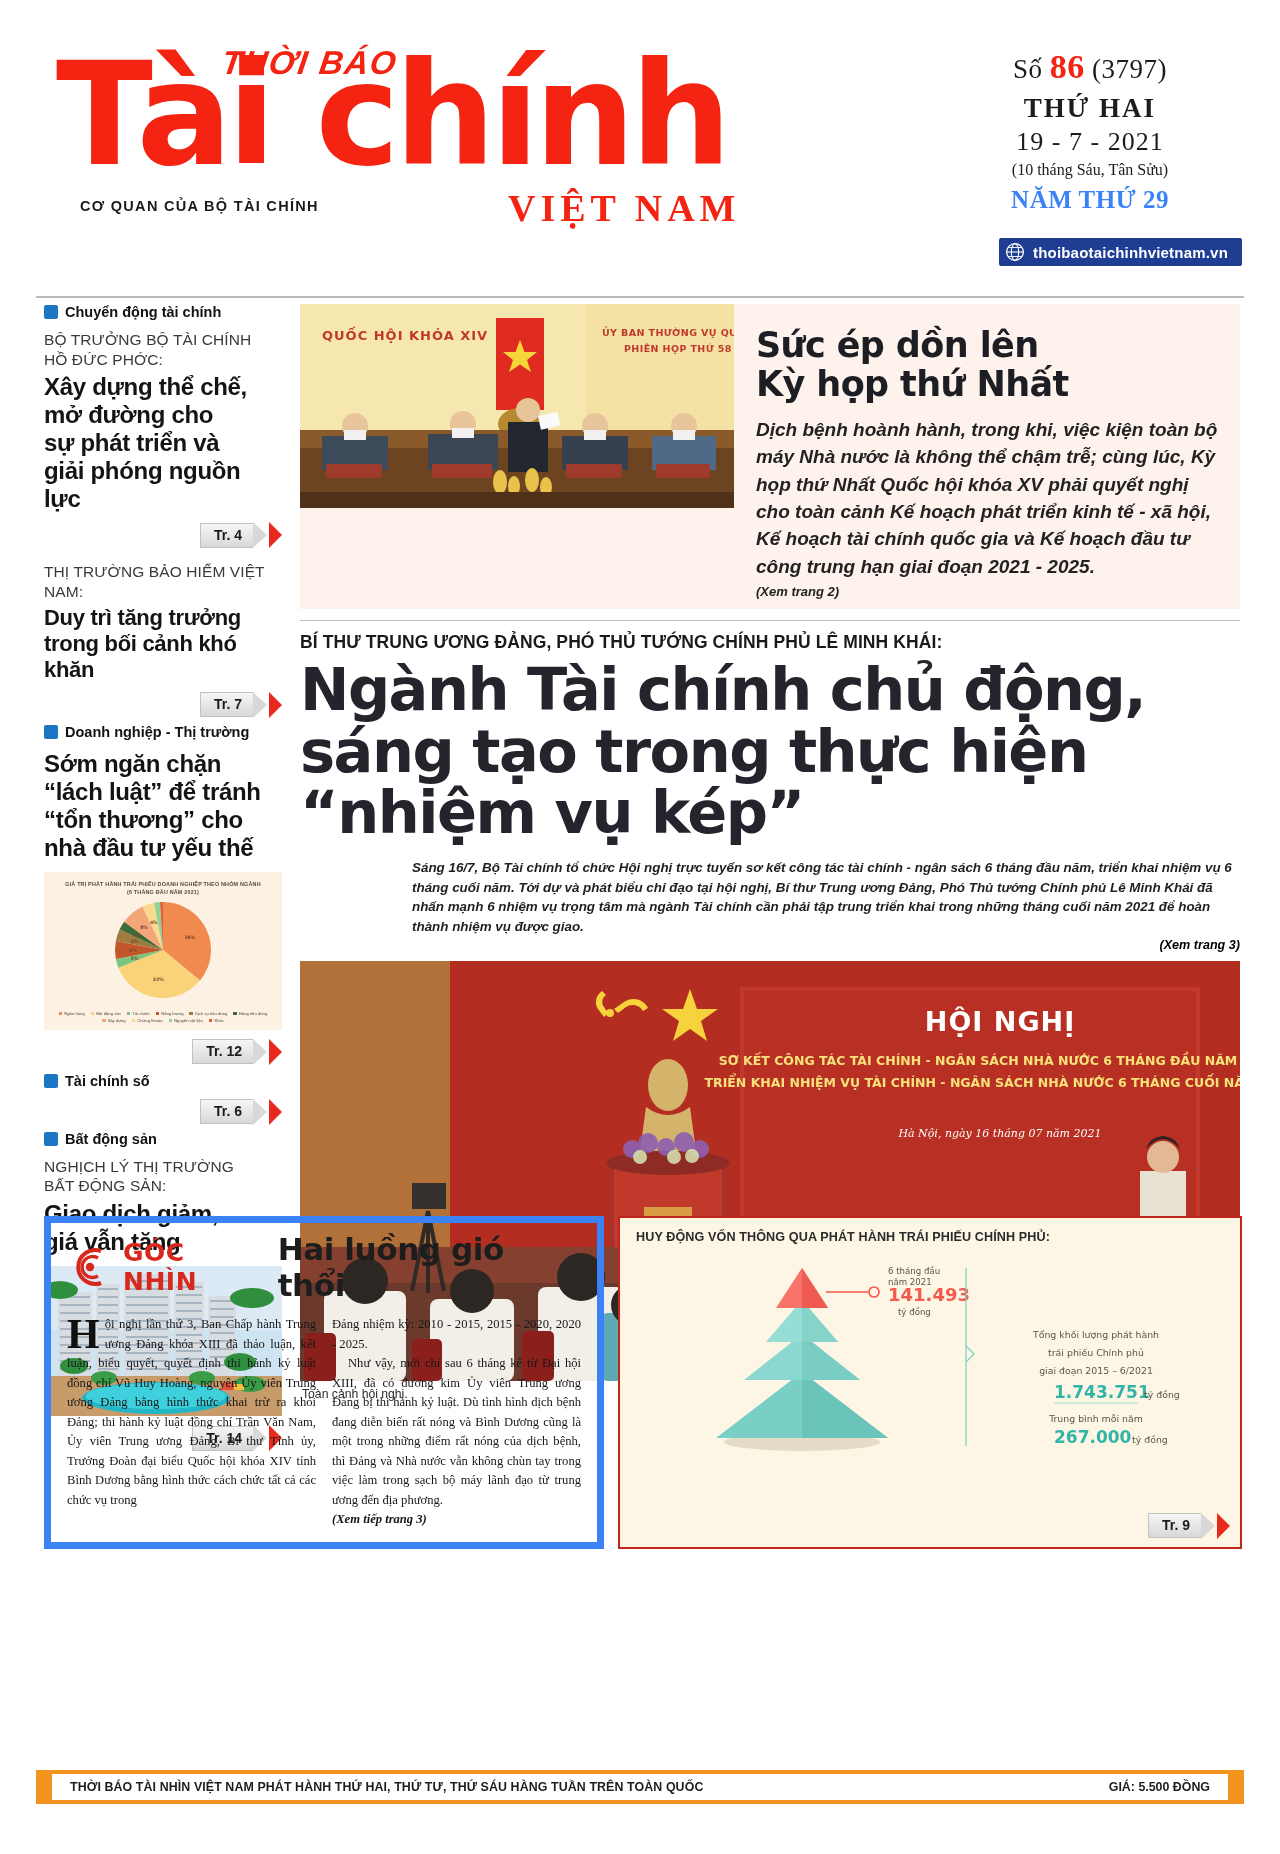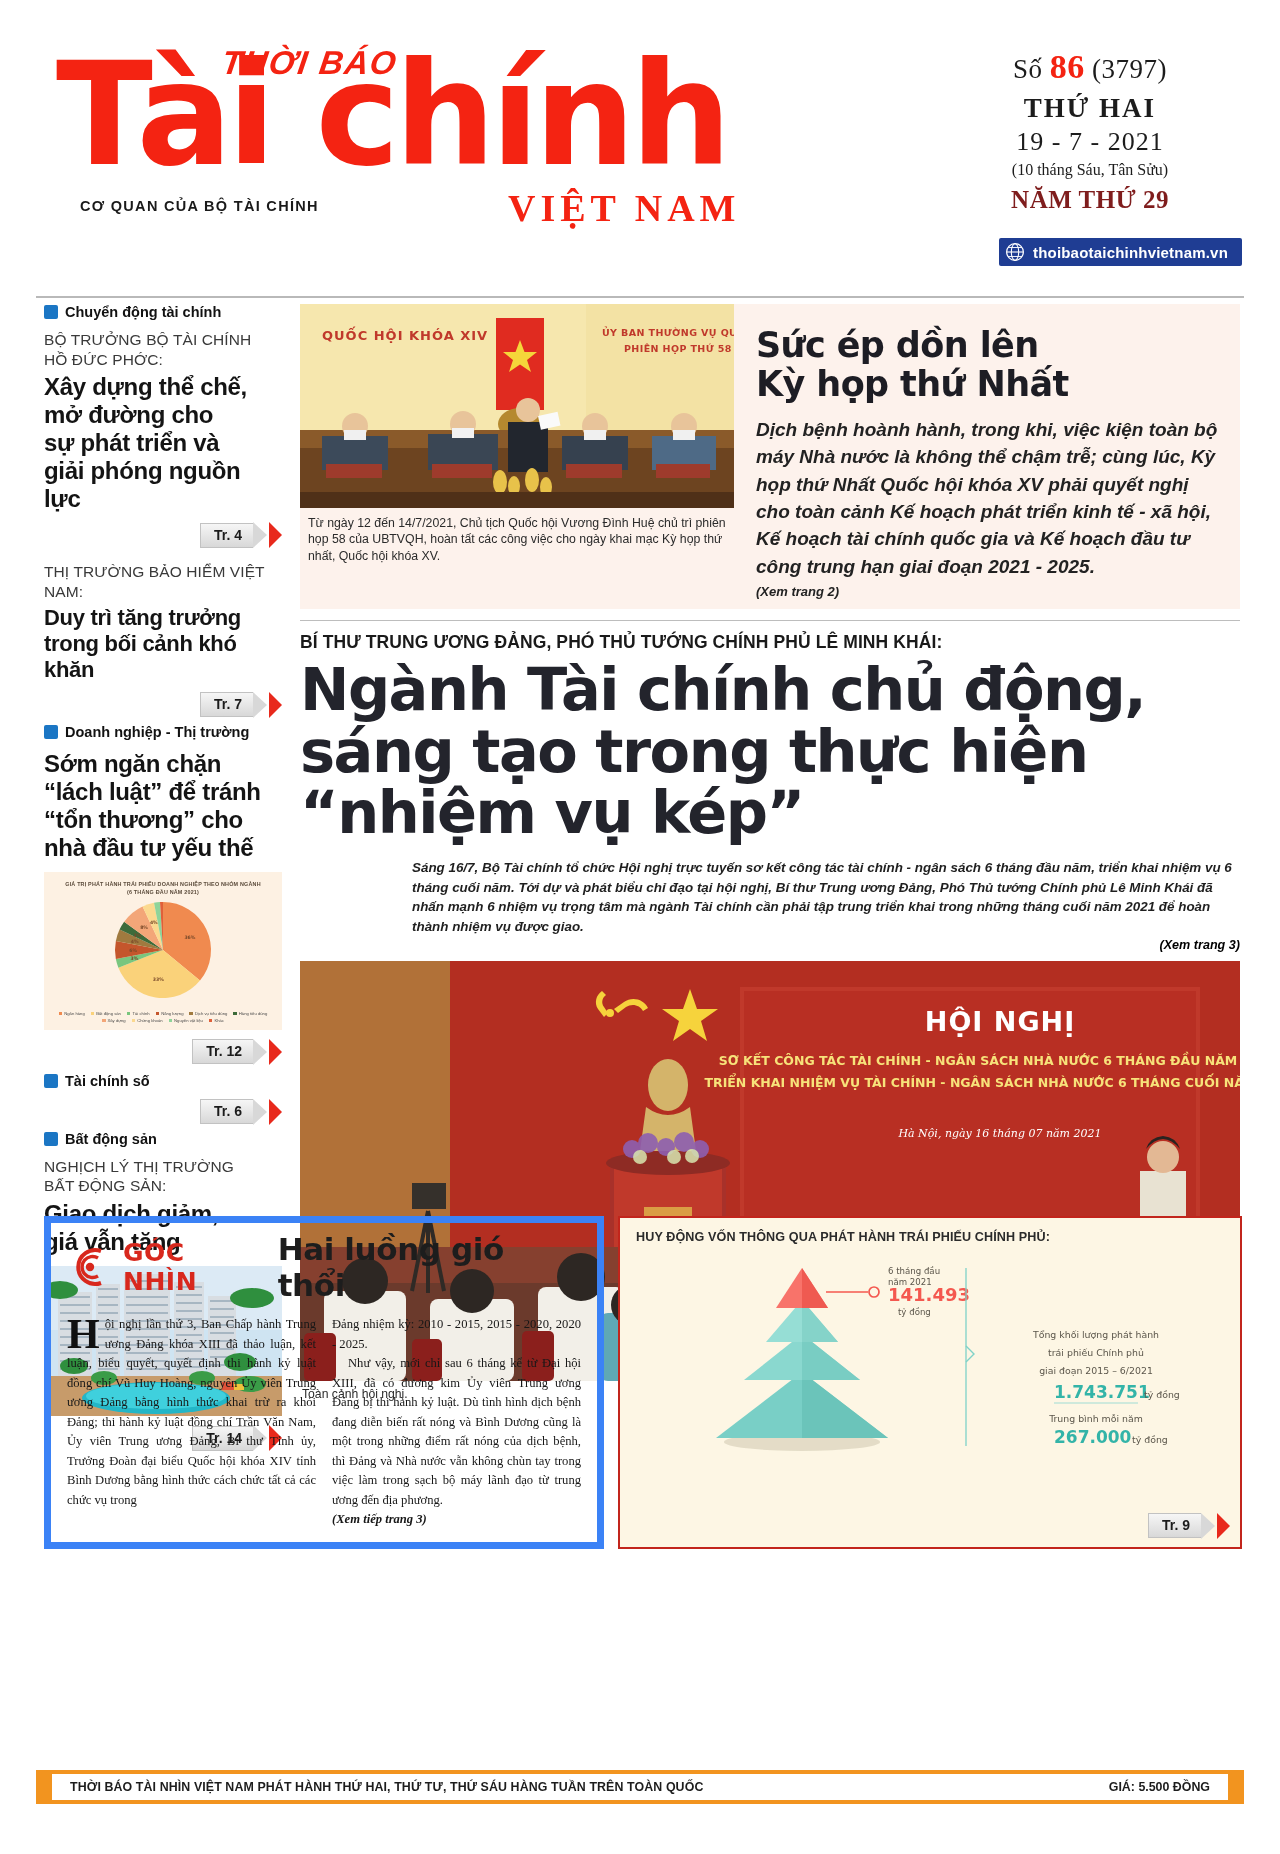--- a/index.html
+++ b/index.html
@@ -36,21 +36,21 @@
     color: #1a1a1a; font-size: 14.5px; font-weight: bold;
     letter-spacing: 1.3px;
   }
   .issue-info { position: absolute; right: 40px; top: 48px; width: 300px; text-align: center;
                 font-family: "Liberation Serif", serif; color: #1c1c1c; }
   .issue-line1 { font-size: 27px; letter-spacing: .5px; }
   .issue-line1 .num { color: #f42312; font-weight: bold; font-size: 34px; }
   .issue-day { font-size: 27px; font-weight: bold; letter-spacing: 2px; margin-top: 7px; }
   .issue-date { font-size: 26px; margin-top: 3px; letter-spacing: 1px; }
   .issue-lunar { font-size: 16px; margin-top: 4px; }
-  .issue-year { font-size: 25px; font-weight: bold; color: #7f1d1d; margin-top: 7px; letter-spacing: .5px; }
+  .issue-year { font-size: 25px; font-weight: bold; color: #3b82f6; margin-top: 7px; letter-spacing: .5px; }
   .url-bar {
     position: absolute; right: 38px; top: 238px;
     background: #1f3d93; color: #fff; height: 28px;
     display: flex; align-items: center; gap: 8px;
     padding: 0 14px 0 6px; border-radius: 2px; text-align: center;
   }
   .url-bar .globe { width: 20px; height: 20px; flex: 0 0 20px; }
   .url-bar .txt { font-size: 15px; font-weight: bold; letter-spacing: .2px; }
   .rule-top { position: absolute; left: 36px; right: 36px; top: 296px; height: 2px; background: #b9b9b9; }
 
@@ -478,21 +478,20 @@
               </g>
               <g fill="#e8c24a">
                 <ellipse cx="200" cy="178" rx="7" ry="12"></ellipse>
                   <ellipse cx="214" cy="182" rx="6" ry="10"></ellipse>
                 <ellipse cx="232" cy="176" rx="7" ry="12"></ellipse>
                   <ellipse cx="246" cy="183" rx="6" ry="10"></ellipse>
               </g>
               <rect x="0" y="188" width="434" height="16" fill="#4f3018"></rect>
             </svg>
           </div>
-          <div class="ft-cap">Từ ngày 12 đến 14/7/2021, Chủ tịch Quốc hội Vương Đình Huệ chủ trì phiên họp 58 của UBTVQH, hoàn tất các công việc cho ngày khai mạc Kỳ họp thứ nhất, Quốc hội khóa XV.</div>
         </div>
         <div class="ft-text">
           <div class="ft-head mline">Sức ép dồn lên<br>Kỳ họp thứ Nhất</div>
           <div class="ft-sum">Dịch bệnh hoành hành, trong khi, việc kiện toàn bộ máy Nhà nước là không thể chậm trễ; cùng lúc, Kỳ họp thứ Nhất Quốc hội khóa XV phải quyết nghị cho toàn cảnh Kế hoạch phát triển kinh tế - xã hội, Kế hoạch tài chính quốc gia và Kế hoạch đầu tư công trung hạn giai đoạn 2021 - 2025.</div>
           <div class="ft-see">(Xem trang 2)</div>
         </div>
       </div>
 
       <div class="rule-thin"></div>
 

